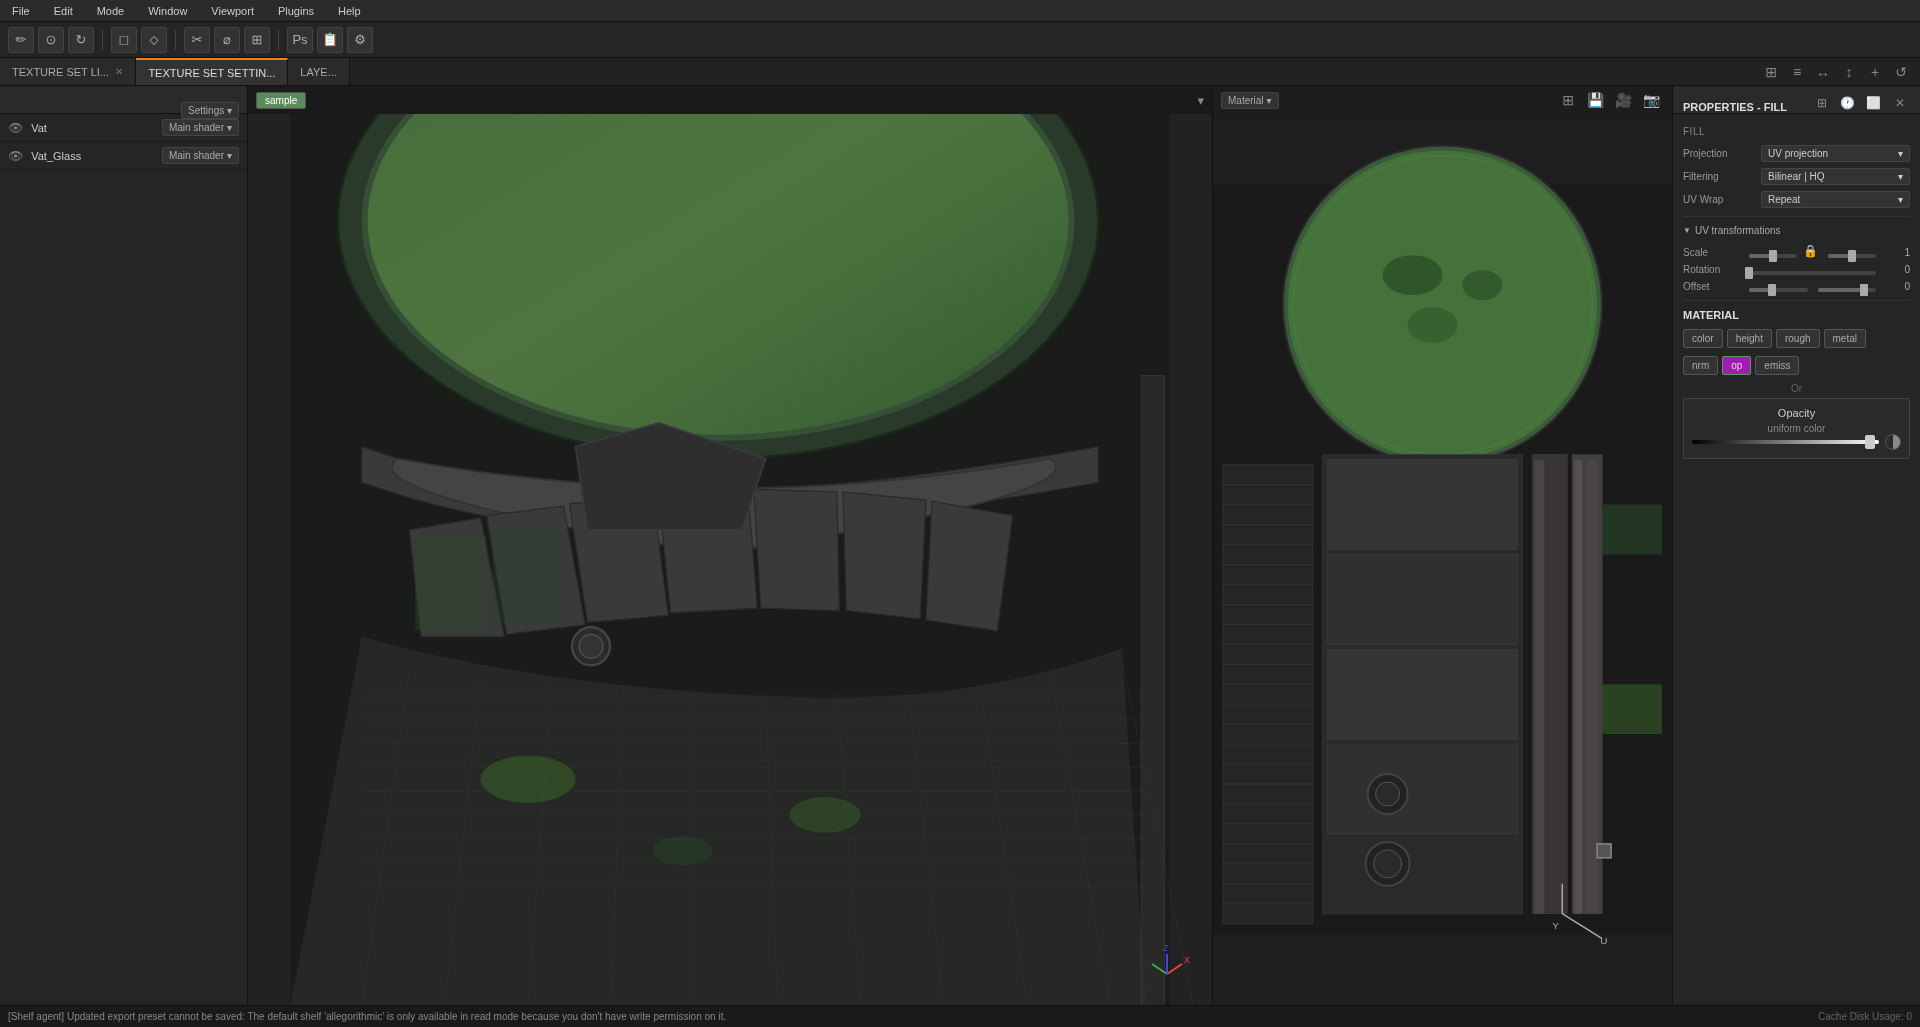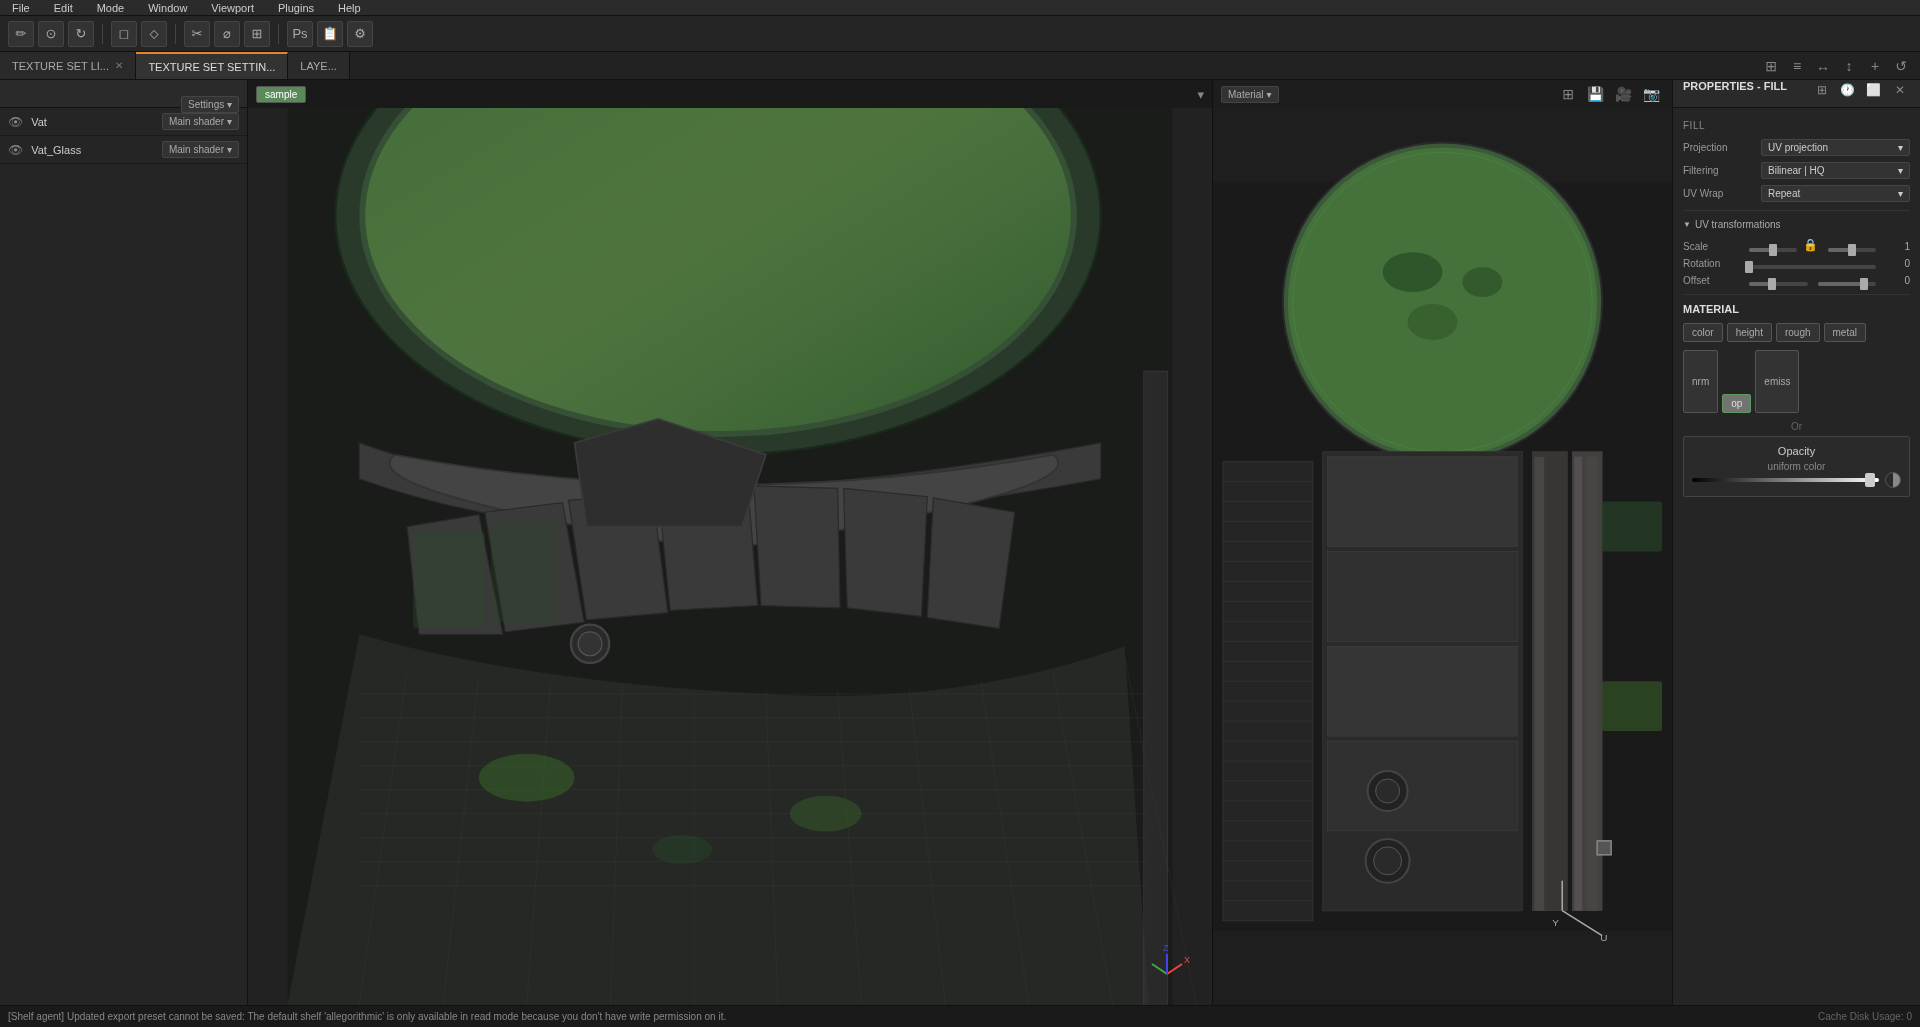--- a/index.html
+++ b/index.html
@@ -10,21 +10,21 @@
       font-family: 'Segoe UI', Arial, sans-serif;
       font-size: 11px;
       color: #ccc;
       overflow: hidden;
       display: flex;
       flex-direction: column;
     }
 
     
     .menu-bar {
-      height: 16px;
+      height: 22px;
       background: #2b2b2b;
       display: flex;
       align-items: center;
       padding: 0 8px;
       gap: 16px;
       border-bottom: 1px solid #111;
       flex-shrink: 0;
     }
     .menu-item {
       font-size: 11px;
@@ -264,21 +264,21 @@
       border-left: 1px solid #111;
       display: flex;
       flex-direction: column;
       flex-shrink: 0;
     }
 
     .panel-header {
       height: 28px;
       background: #2a2a2a;
       display: flex;
-      align-items: flex-start;
+      align-items: flex-end;
       padding: 0 10px;
       border-bottom: 1px solid #111;
       gap: 6px;
     }
     .panel-title {
       font-size: 11px;
       color: #ddd;
       font-weight: bold;
       flex: 1;
     }
@@ -423,24 +423,23 @@
       border: 1px solid #555;
       background: #333;
       color: #aaa;
     }
     .mat-btn.active {
       background: #4a7c4a;
       color: #ddd;
       border-color: #5a9a5a;
     }
     .mat-btn.op-active {
-      background: #737373;
+      background: #a21caf;
       color: #ddd;
       border-color: #5a9a5a;
-      margin-top: 44px;
     }
 
     .material-mode-box {
       background: #2a2a2a;
       border: 1px solid #444;
       border-radius: 2px;
       padding: 8px;
       text-align: center;
       margin-bottom: 8px;
     }

